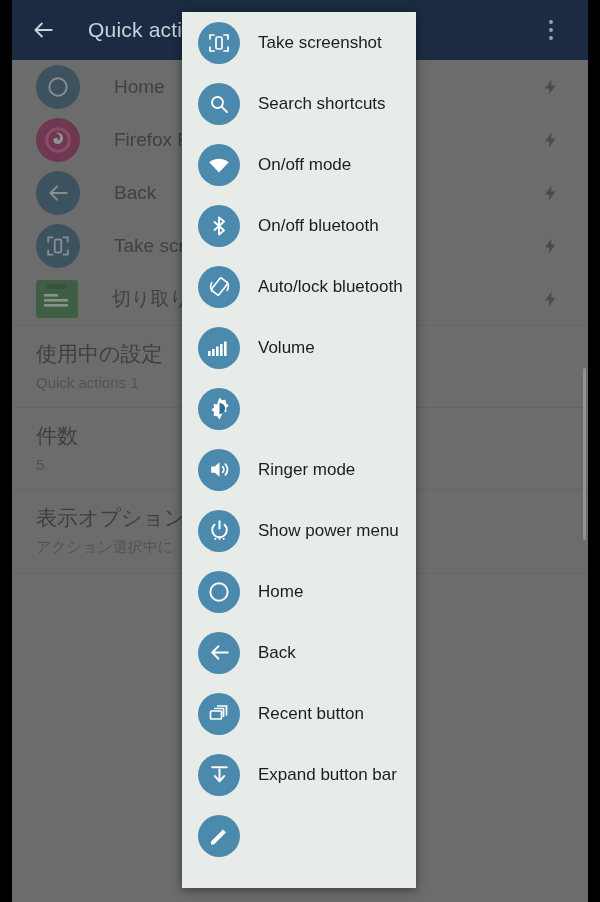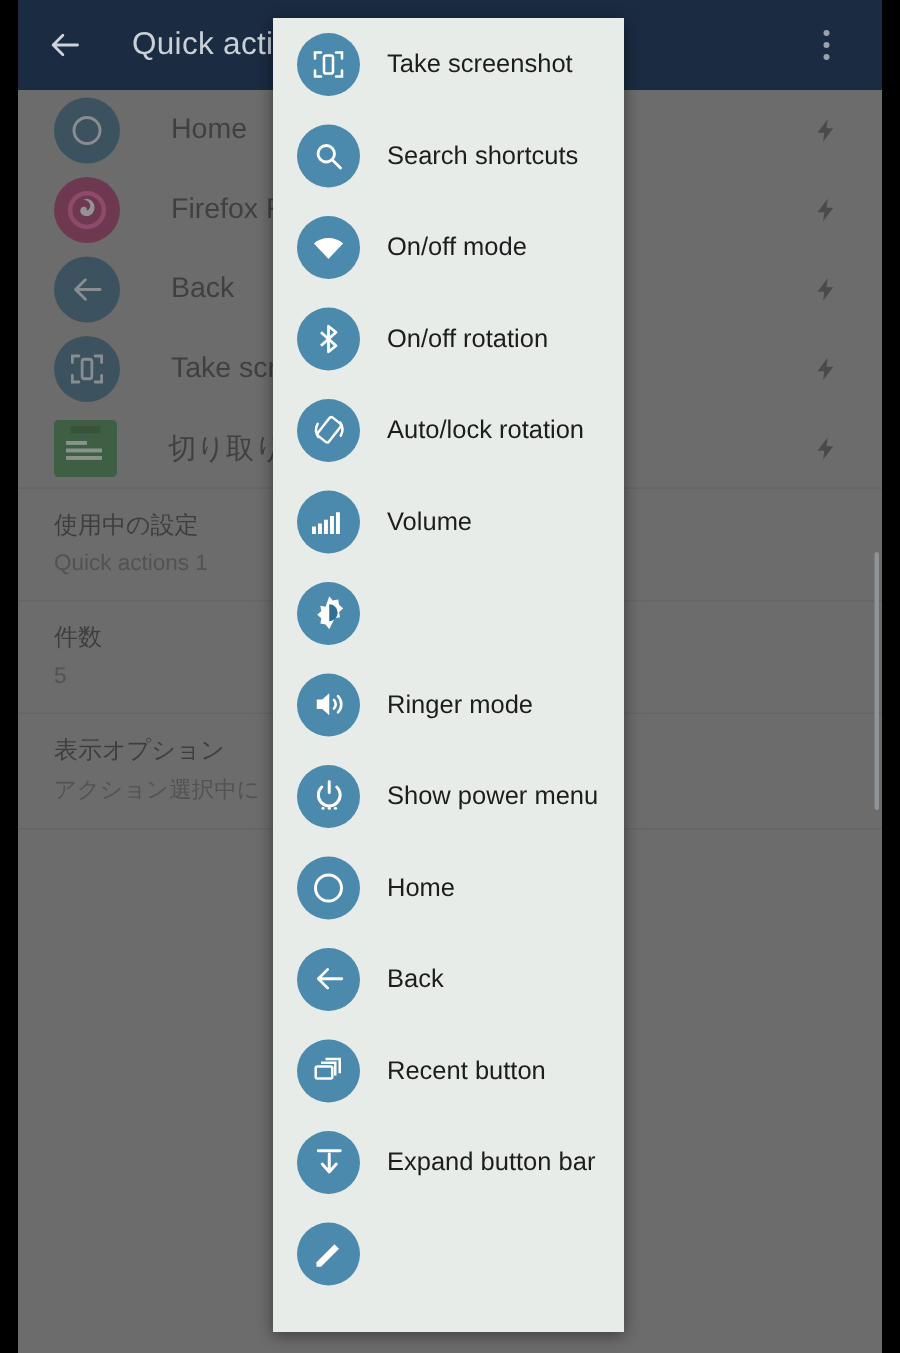--- a/index.html
+++ b/index.html
@@ -102,21 +102,21 @@
     transform: translateY(-50%);
     color: #3a3a3a;
     font-size: 22px;
     line-height: 1;
   }
   .sep { height: 1px; background: #7b7b7b; margin: 0; }
   .sect {
     padding: 14px 24px 16px 24px;
     position: relative;
   }
-  .sect .t { font-size: 16px; color: #1c1c1c; }
+  .sect .t { font-size: 21px; color: #1c1c1c; }
   .sect .s { font-size: 15px; color: #4e4e4e; margin-top: 6px; }
   
   #vscroll {
     position: absolute;
     right: 2px; top: 308px;
     width: 3px; height: 172px;
     background: #d9e6ee;
     border-radius: 2px;
   }
   
@@ -308,31 +308,31 @@
       </div>
       <div class="dlbl">On/off mode</div>
     </div>
 
     <div class="ditem">
       <div class="dic">
         <svg width="24" height="24" viewBox="0 0 24 24" stroke="#fff" stroke-width="1.9" fill="none" stroke-linejoin="round">
           <path d="M7 7.5L17 16.5 12 20.5V3.5l5 4L7 16.5"></path>
         </svg>
       </div>
-      <div class="dlbl">On/off rotation</div>
+      <div class="dlbl">On/off bluetooth</div>
     </div>
 
     <div class="ditem">
       <div class="dic">
         <svg width="25" height="25" viewBox="0 0 24 24" stroke="#fff" stroke-width="1.6" fill="none" stroke-linecap="round">
           <rect x="7.5" y="4.5" width="9" height="15" rx="1.5" transform="rotate(38 12 12)"></rect>
           <path d="M4.6 8.2a8 8 0 0 0 .4 8.4M19.4 15.8a8 8 0 0 0-.4-8.4"></path>
         </svg>
       </div>
-      <div class="dlbl">Auto/lock rotation</div>
+      <div class="dlbl">Auto/lock bluetooth</div>
     </div>
 
 
     <div class="ditem">
       <div class="dic">
         <svg width="26" height="22" viewBox="0 0 26 22" fill="#fff">
           <rect x="2" y="14" width="2.6" height="5"></rect>
           <rect x="6" y="12" width="2.6" height="7"></rect>
           <rect x="10" y="9.5" width="2.6" height="9.5"></rect>
           <rect x="14" y="7" width="2.6" height="12"></rect>

